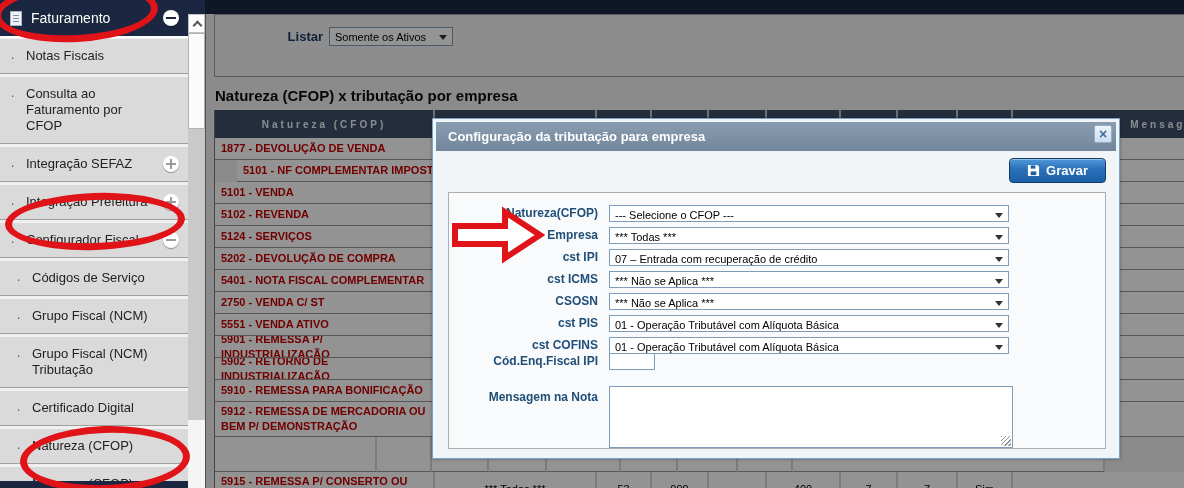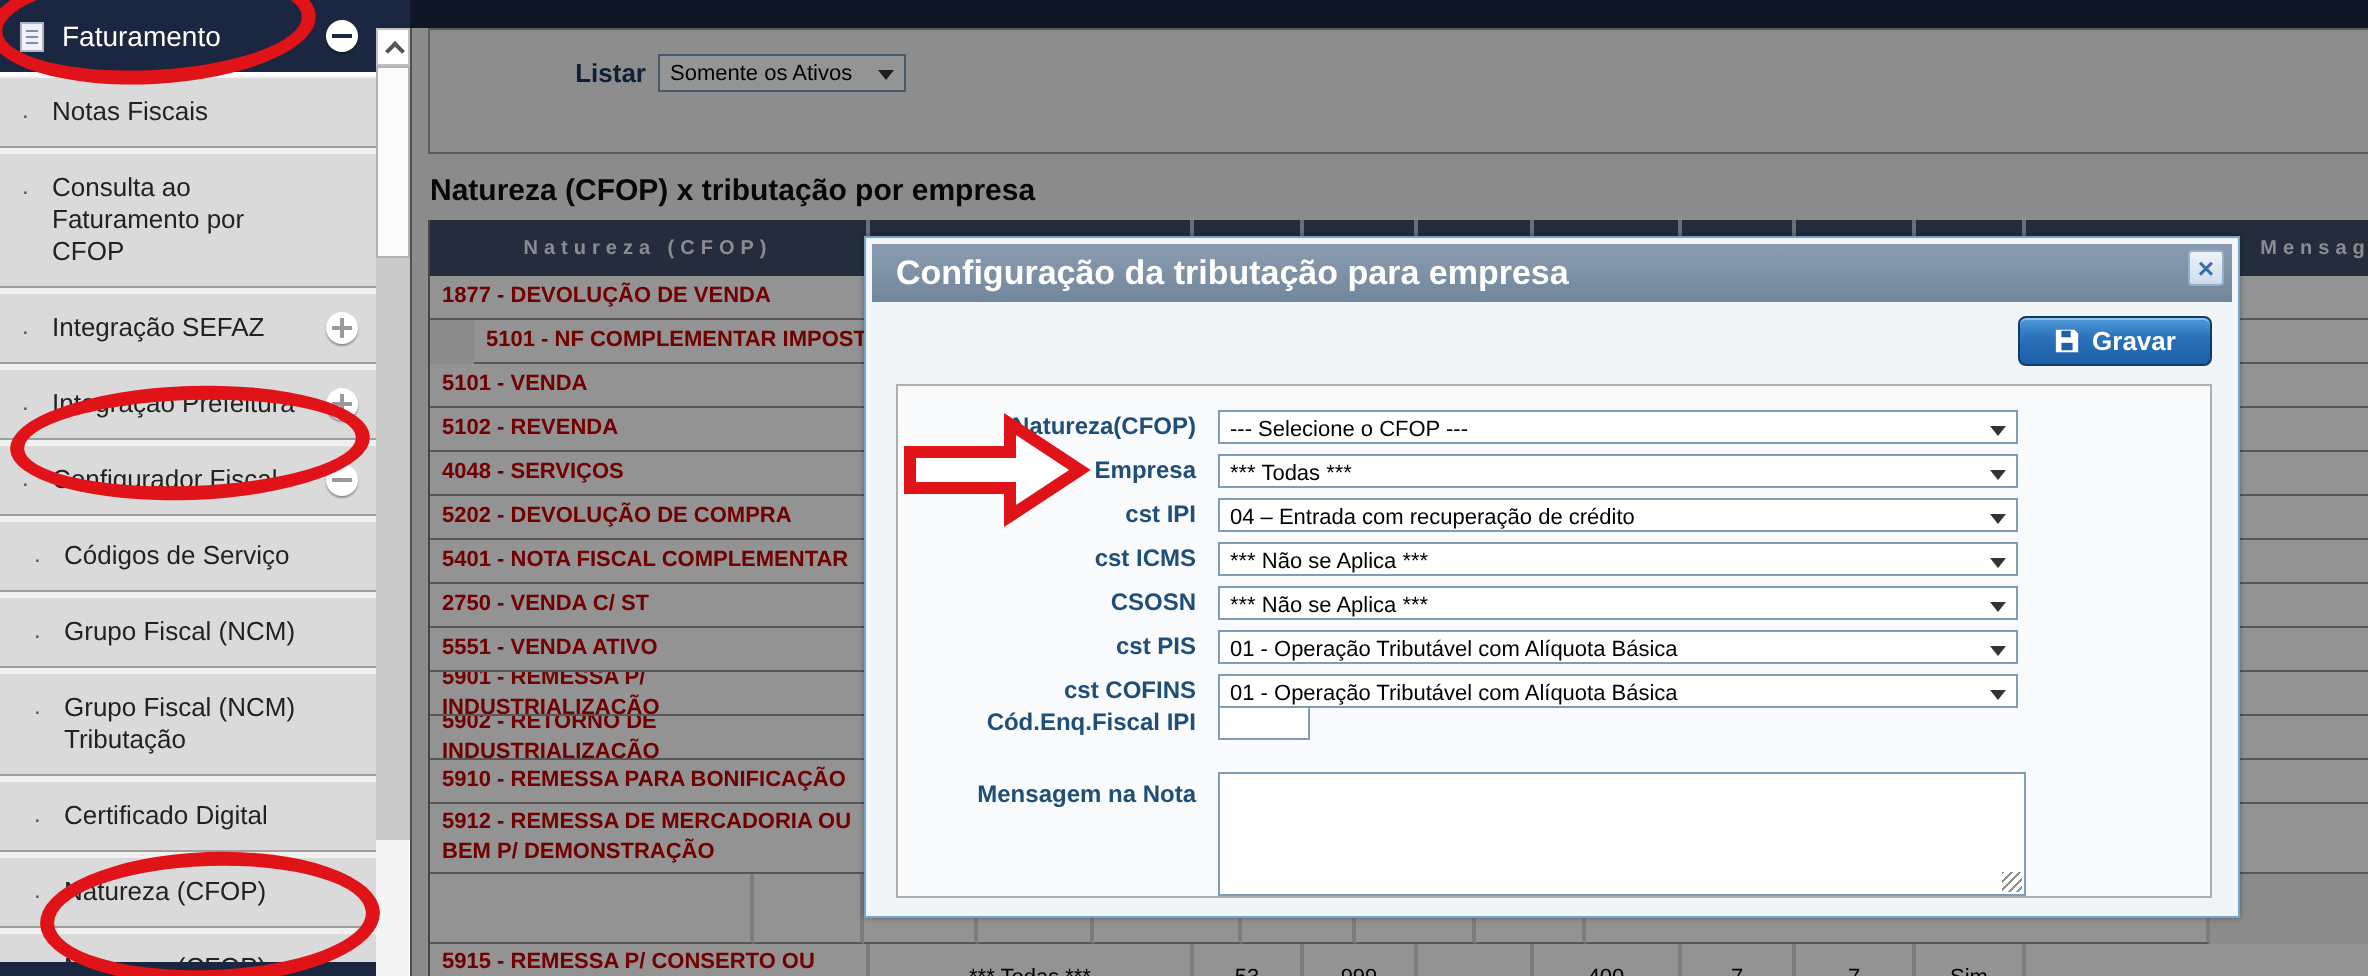--- a/index.html
+++ b/index.html
@@ -56,21 +56,21 @@
   .vs-up { position:absolute; left:0; top:0; width:17px; height:19px; background:#fdfdfd; border:1px solid #c2c2c2; }
   .vs-up::after { content:""; position:absolute; left:5px; top:7px; width:5px; height:5px;
                   border-top:2px solid #555; border-right:2px solid #555; transform:rotate(-45deg); }
   .vs-thumb { position:absolute; left:0; top:19px; width:17px; height:96px; background:#fbfbfb; border:1px solid #b2b2b2; }
   .vs-track { position:absolute; left:0; top:115px; width:17px; height:291px; background:#c9c9c9; }
 
   
   .modal { position:absolute; left:432px; top:118px; width:688px; height:341px; background:#f2f5f8;
            border:1px solid #74a3cc; z-index:10; box-shadow:0 0 3px rgba(0,0,0,.35); }
   .modal-header { position:absolute; left:3px; top:3px; right:3px; height:29px;
-                  background:linear-gradient(#8a9cb0,#72879c); color:#fff; font-size:17px; font-weight:bold;
+                  background:linear-gradient(#8a9cb0,#72879c); color:#fff; font-size:13px; font-weight:bold;
                   line-height:29px; padding-left:12px; }
   .modal-close { position:absolute; right:7px; top:6px; width:18px; height:18px; text-align:center; line-height:16px;
                  background:linear-gradient(#eef4fa,#cddcec); border:1px solid #93afcc; border-radius:2px;
                  color:#3a6ea5; font-size:14px; font-weight:bold; cursor:pointer; }
   .btn-gravar { position:absolute; right:13px; top:39px; width:97px; height:25px;
                 background:linear-gradient(#4f9ada,#2a70b8 45%,#1c5fa8); border:1px solid #123c68; border-radius:4px;
                 color:#fff; font-size:13px; font-weight:bold; display:flex; align-items:center; justify-content:center;
                 gap:6px; cursor:pointer; box-shadow:inset 0 1px 0 rgba(255,255,255,.4); }
   .modal-box { position:absolute; left:15px; top:73px; width:658px; height:257px; background:#f8fafb; border:1px solid #aeaeae; }
   .frow { position:absolute; left:0; width:100%; height:17px; }
@@ -158,21 +158,21 @@
             <div class="td" style="flex: 0 0 55px;"></div>
             <div class="td" style="flex: 0 0 57px;"></div>
             <div class="td" style="flex: 0 0 58px;"></div>
             <div class="td" style="flex: 0 0 74px;"></div>
             <div class="td" style="flex: 0 0 57px;"></div>
             <div class="td" style="flex: 0 0 60px;"></div>
             <div class="td" style="flex: 0 0 55px;"></div>
             <div class="td" style="flex: 0 0 312px;"></div>
           </div>
           <div class="tr single">
-            <div class="td natureza" style="flex: 0 0 220px;">4048 - SERVIÇOS</div>
+            <div class="td natureza" style="flex: 0 0 220px;">5124 - SERVIÇOS</div>
             <div class="td" style="flex: 0 0 162px;"></div>
             <div class="td" style="flex: 0 0 55px;"></div>
             <div class="td" style="flex: 0 0 57px;"></div>
             <div class="td" style="flex: 0 0 58px;"></div>
             <div class="td" style="flex: 0 0 74px;"></div>
             <div class="td" style="flex: 0 0 57px;"></div>
             <div class="td" style="flex: 0 0 60px;"></div>
             <div class="td" style="flex: 0 0 55px;"></div>
             <div class="td" style="flex: 0 0 312px;"></div>
           </div>
@@ -344,21 +344,21 @@
         <div class="frow" style="top: 12px;">
           <div class="flabel">Natureza(CFOP)</div>
           <div class="sel fctrl">--- Selecione o CFOP ---</div>
         </div>
         <div class="frow" style="top: 34px;">
           <div class="flabel">Empresa</div>
           <div class="sel fctrl">*** Todas ***</div>
         </div>
         <div class="frow" style="top: 56px;">
           <div class="flabel">cst IPI</div>
-          <div class="sel fctrl">04 – Entrada com recuperação de crédito</div>
+          <div class="sel fctrl">07 – Entrada com recuperação de crédito</div>
         </div>
         <div class="frow" style="top: 78px;">
           <div class="flabel">cst ICMS</div>
           <div class="sel fctrl">*** Não se Aplica ***</div>
         </div>
         <div class="frow" style="top: 100px;">
           <div class="flabel">CSOSN</div>
           <div class="sel fctrl">*** Não se Aplica ***</div>
         </div>
         <div class="frow" style="top: 122px;">

